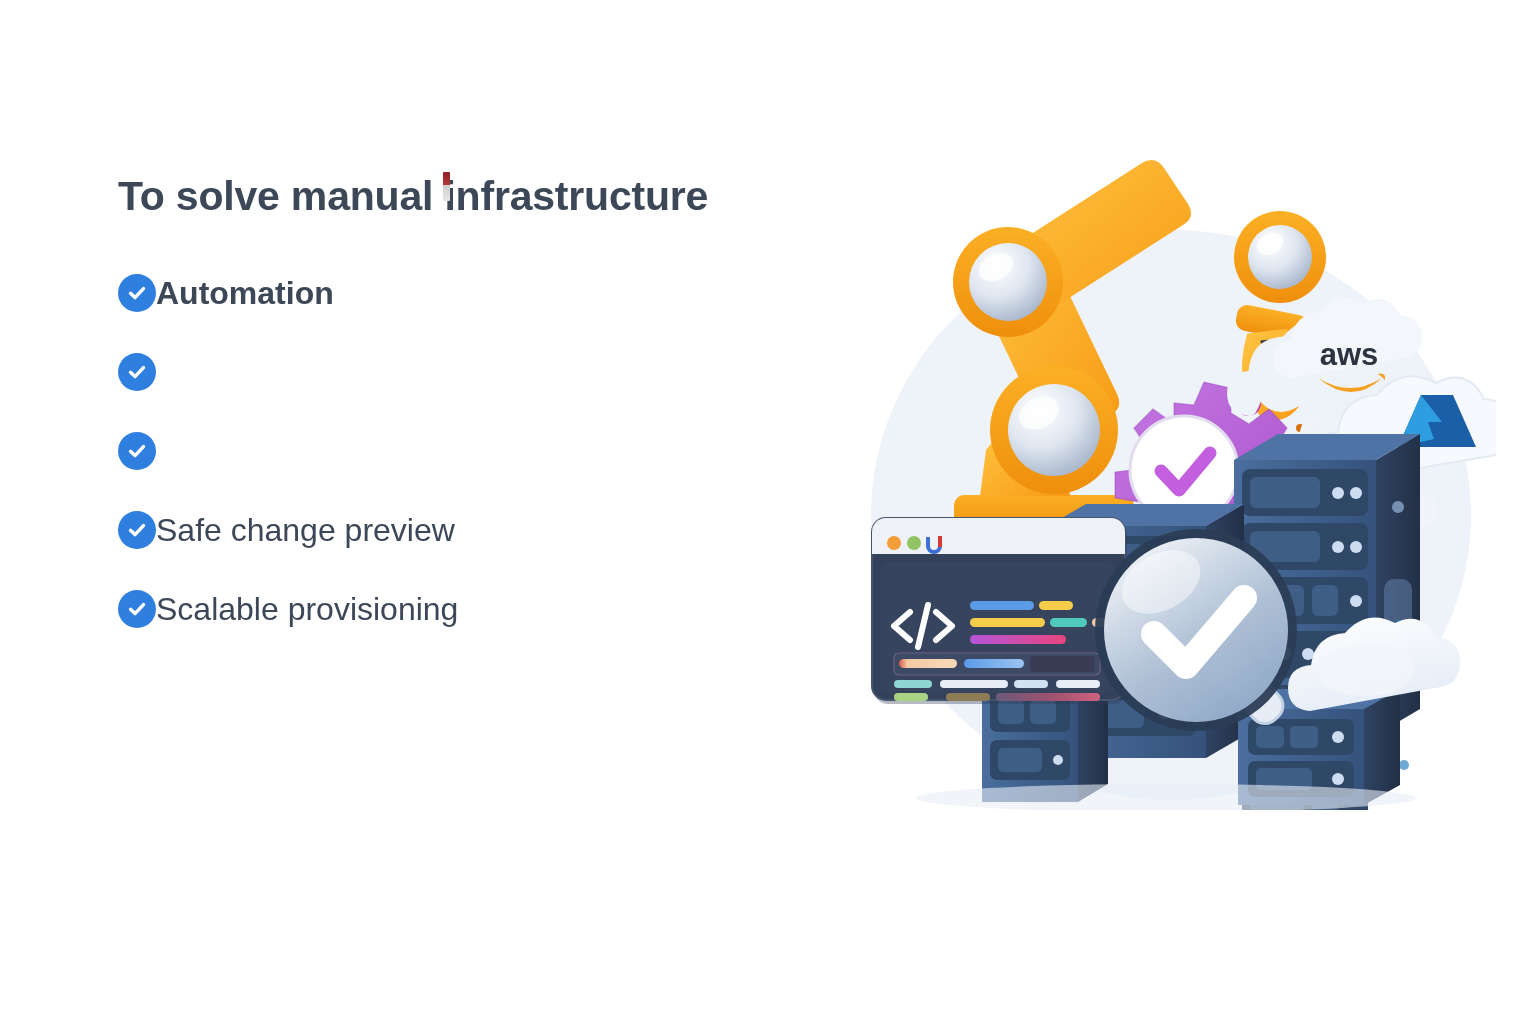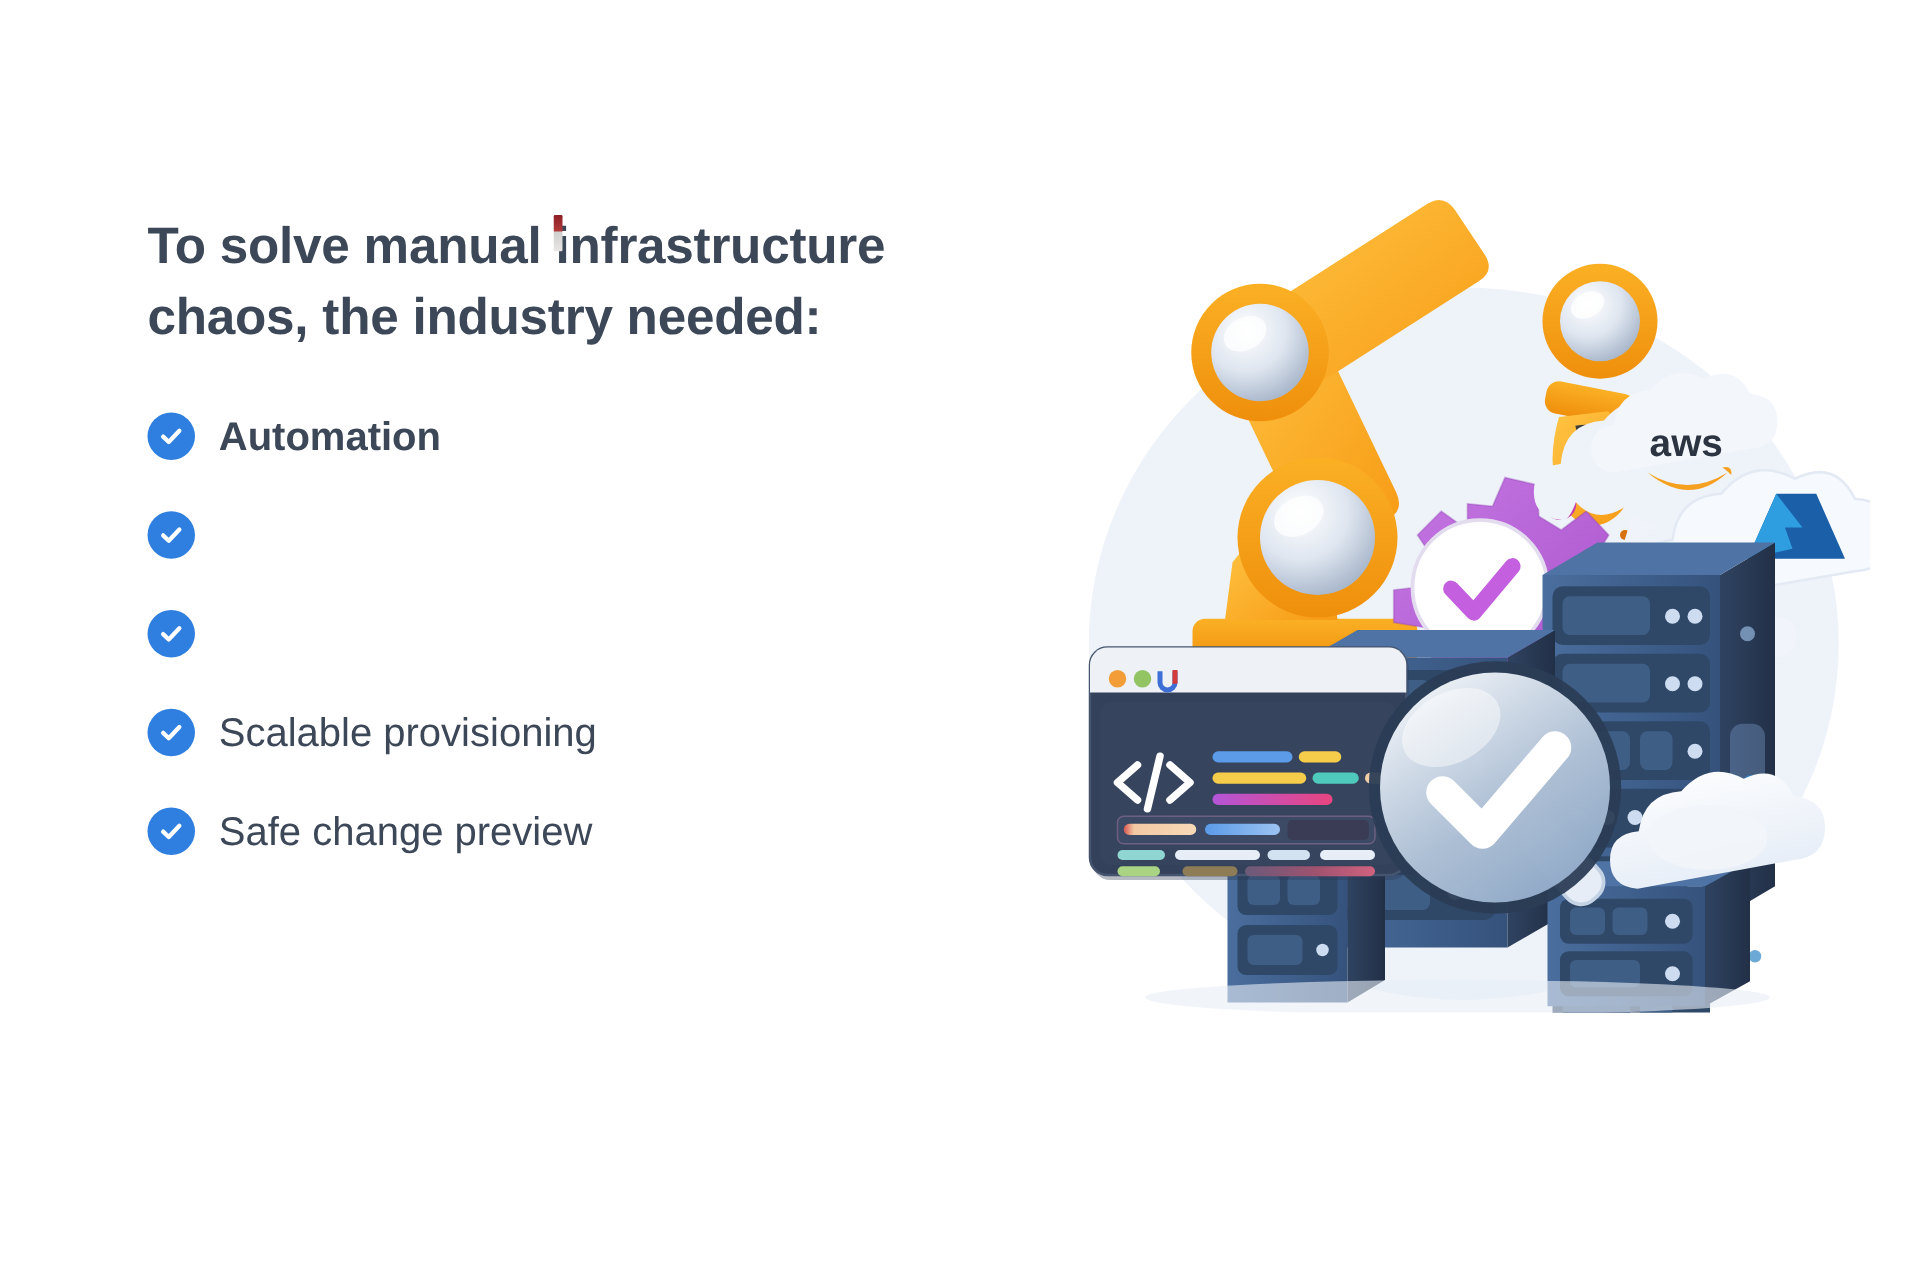--- a/index.html
+++ b/index.html
@@ -58,21 +58,20 @@
   }
 
   .check-list {
     list-style: none;
     margin: 0;
     padding: 0;
   }
   .check-item {
     display: flex;
     align-items: center;
-    gap: 19px;
     margin-bottom: 35px;
     height: 44px;
   }
   .check-icon {
     flex: 0 0 auto;
     width: 38px;
     height: 38px;
     border-radius: 50%;
     background: #2f7fe0;
     display: flex;
@@ -100,21 +99,20 @@
 </style>
 </head>
 <body>
 
 <div class="slide">
 
   <div class="text-col">
 
     <h1 class="headline">
       <span>To solve manual </span><span class="glitch">i</span><span>nfrastructure</span><br>
-      <span>chaos, the industry needed:</span>
     </h1>
 
     <ul class="check-list">
 
       <li class="check-item">
         <span class="check-icon">
           <svg width="22" height="22" viewBox="0 0 22 22">
               <path d="M4.5 11.3 L9 15.6 L17.5 6.6" fill="none" stroke="#ffffff" stroke-width="3.4" stroke-linecap="round" stroke-linejoin="round"></path>
             </svg>
         </span>
@@ -137,30 +135,30 @@
             </svg>
         </span>
       </li>
 
       <li class="check-item">
         <span class="check-icon">
           <svg width="22" height="22" viewBox="0 0 22 22">
               <path d="M4.5 11.3 L9 15.6 L17.5 6.6" fill="none" stroke="#ffffff" stroke-width="3.4" stroke-linecap="round" stroke-linejoin="round"></path>
             </svg>
         </span>
-        <span class="check-label">Scalable provisioning</span>
+        <span class="check-label">Safe change preview</span>
       </li>
 
       <li class="check-item">
         <span class="check-icon">
           <svg width="22" height="22" viewBox="0 0 22 22">
               <path d="M4.5 11.3 L9 15.6 L17.5 6.6" fill="none" stroke="#ffffff" stroke-width="3.4" stroke-linecap="round" stroke-linejoin="round"></path>
             </svg>
         </span>
-        <span class="check-label">Safe change preview</span>
+        <span class="check-label">Scalable provisioning</span>
       </li>
 
     </ul>
   </div>
 
   <div class="illus">
     <svg viewBox="0 0 660 660" xmlns="http://www.w3.org/2000/svg">
       <defs>
         <linearGradient id="gOrange" x1="0" y1="0" x2="1" y2="1">
           <stop offset="0%" stop-color="#ffc544"></stop>

